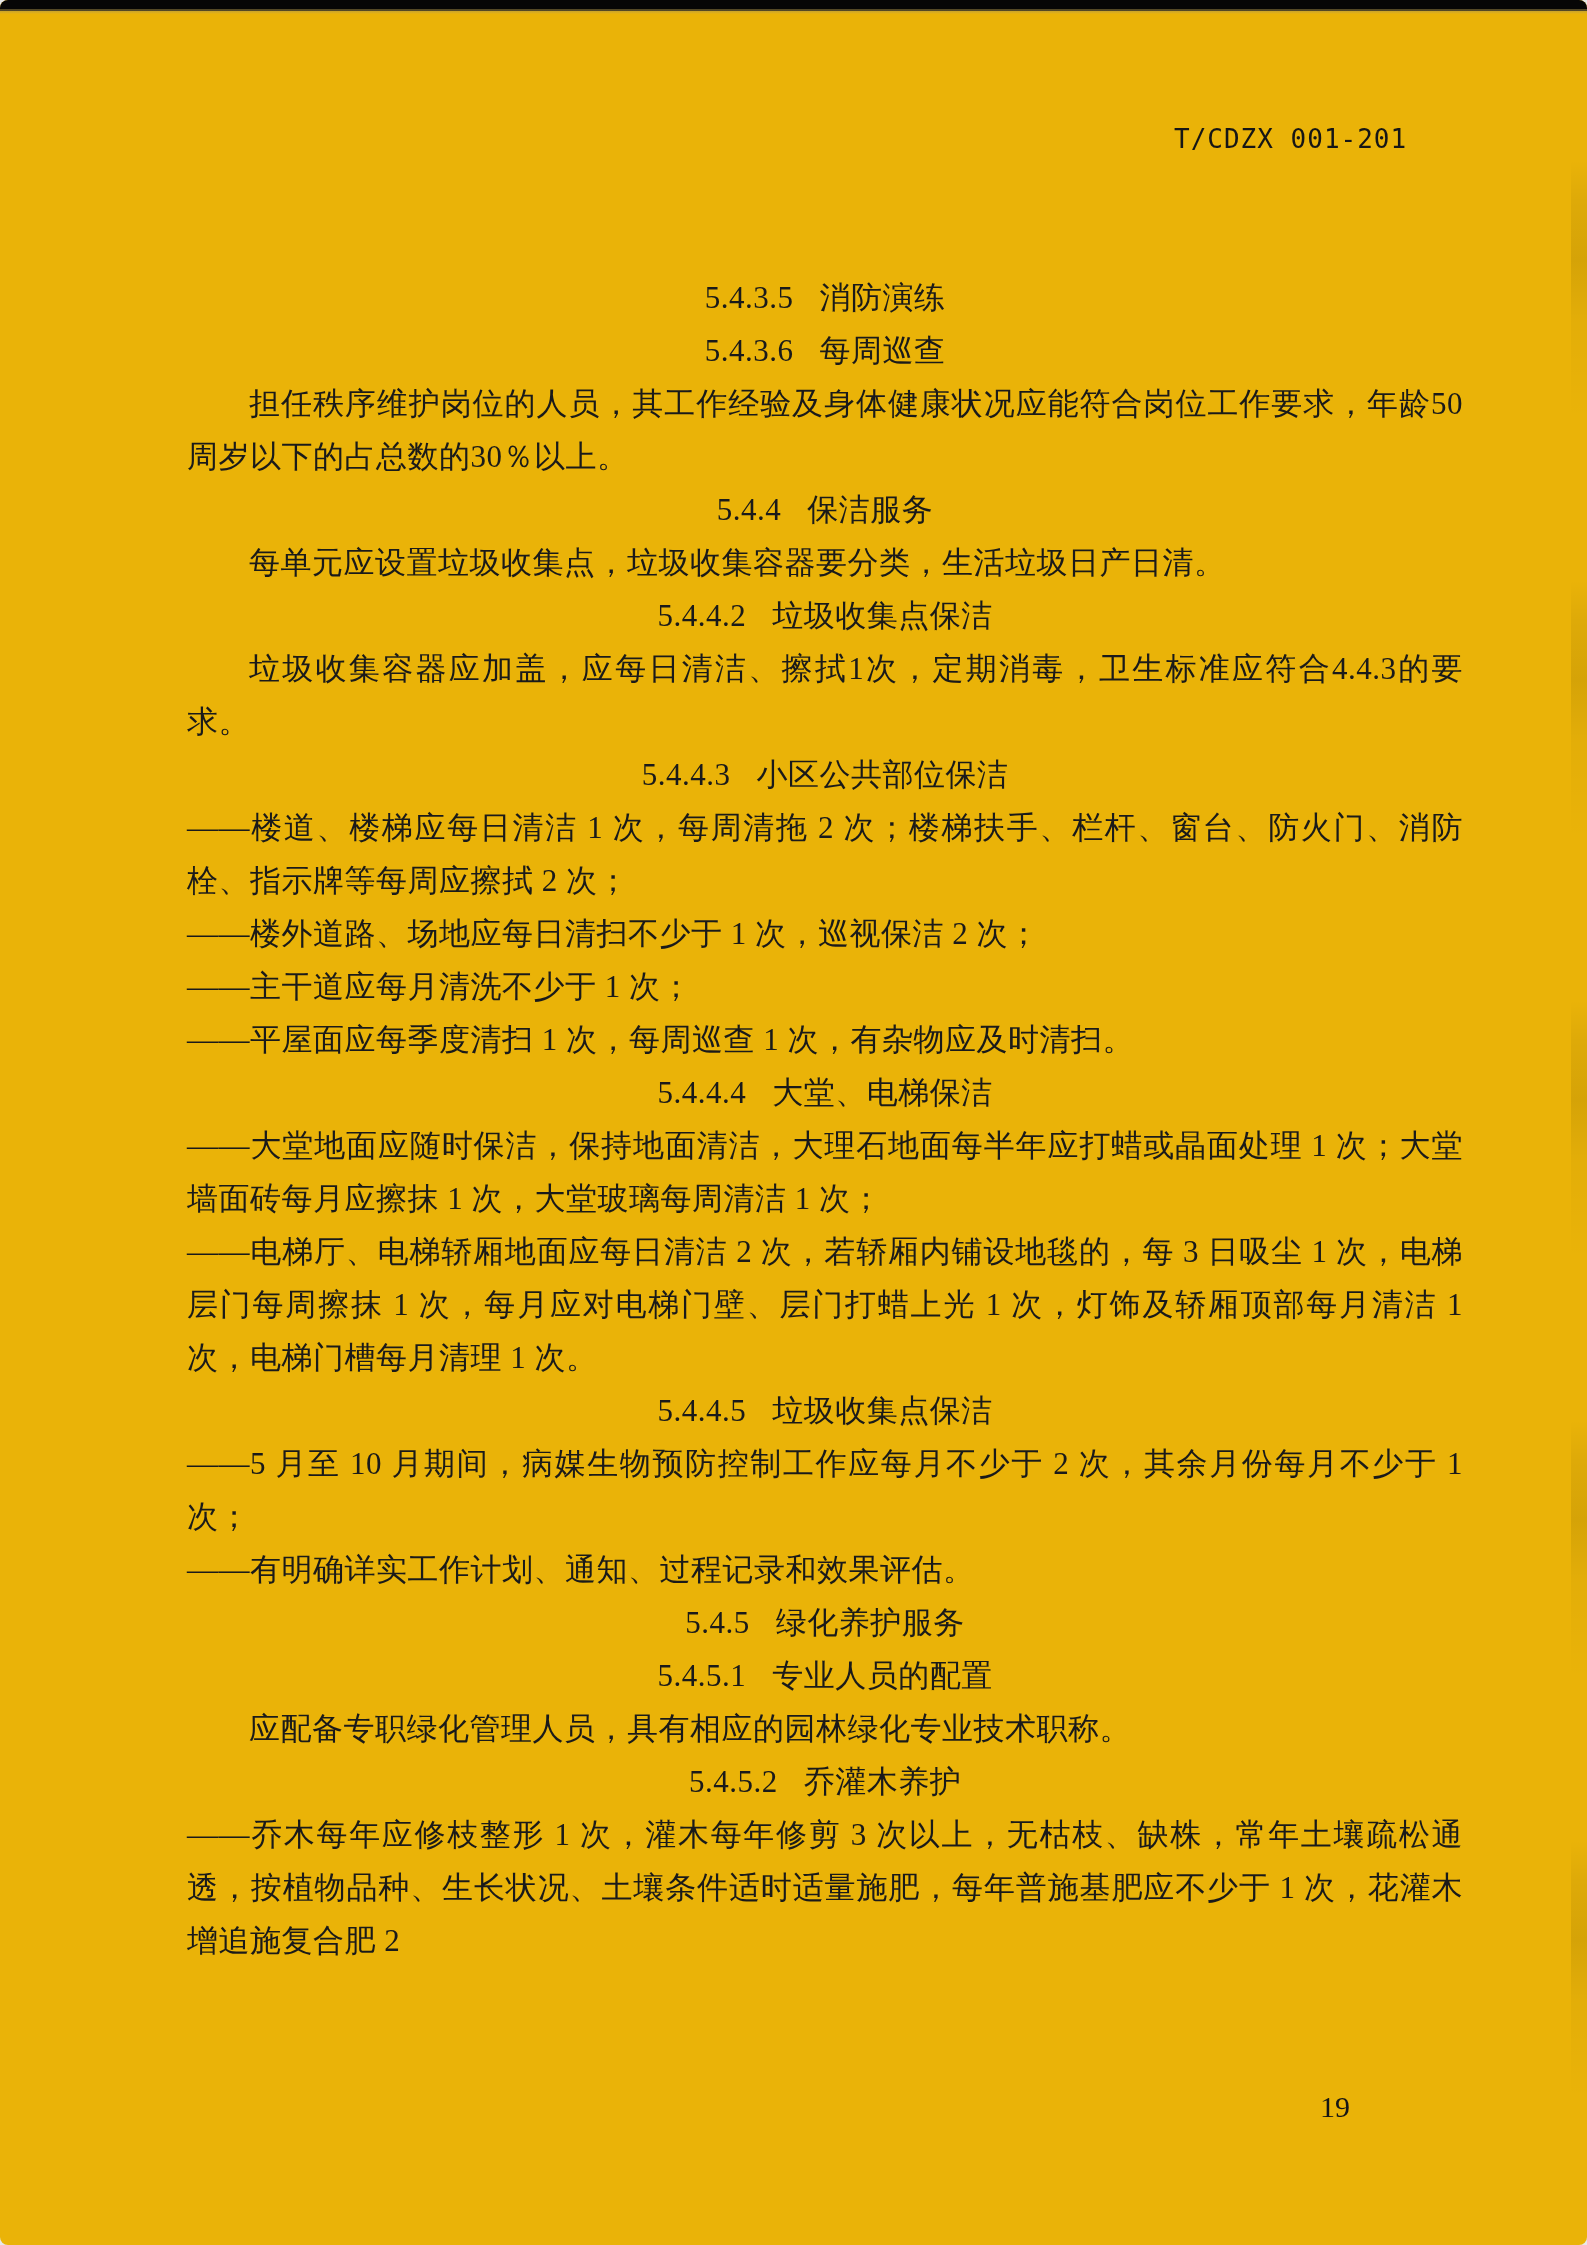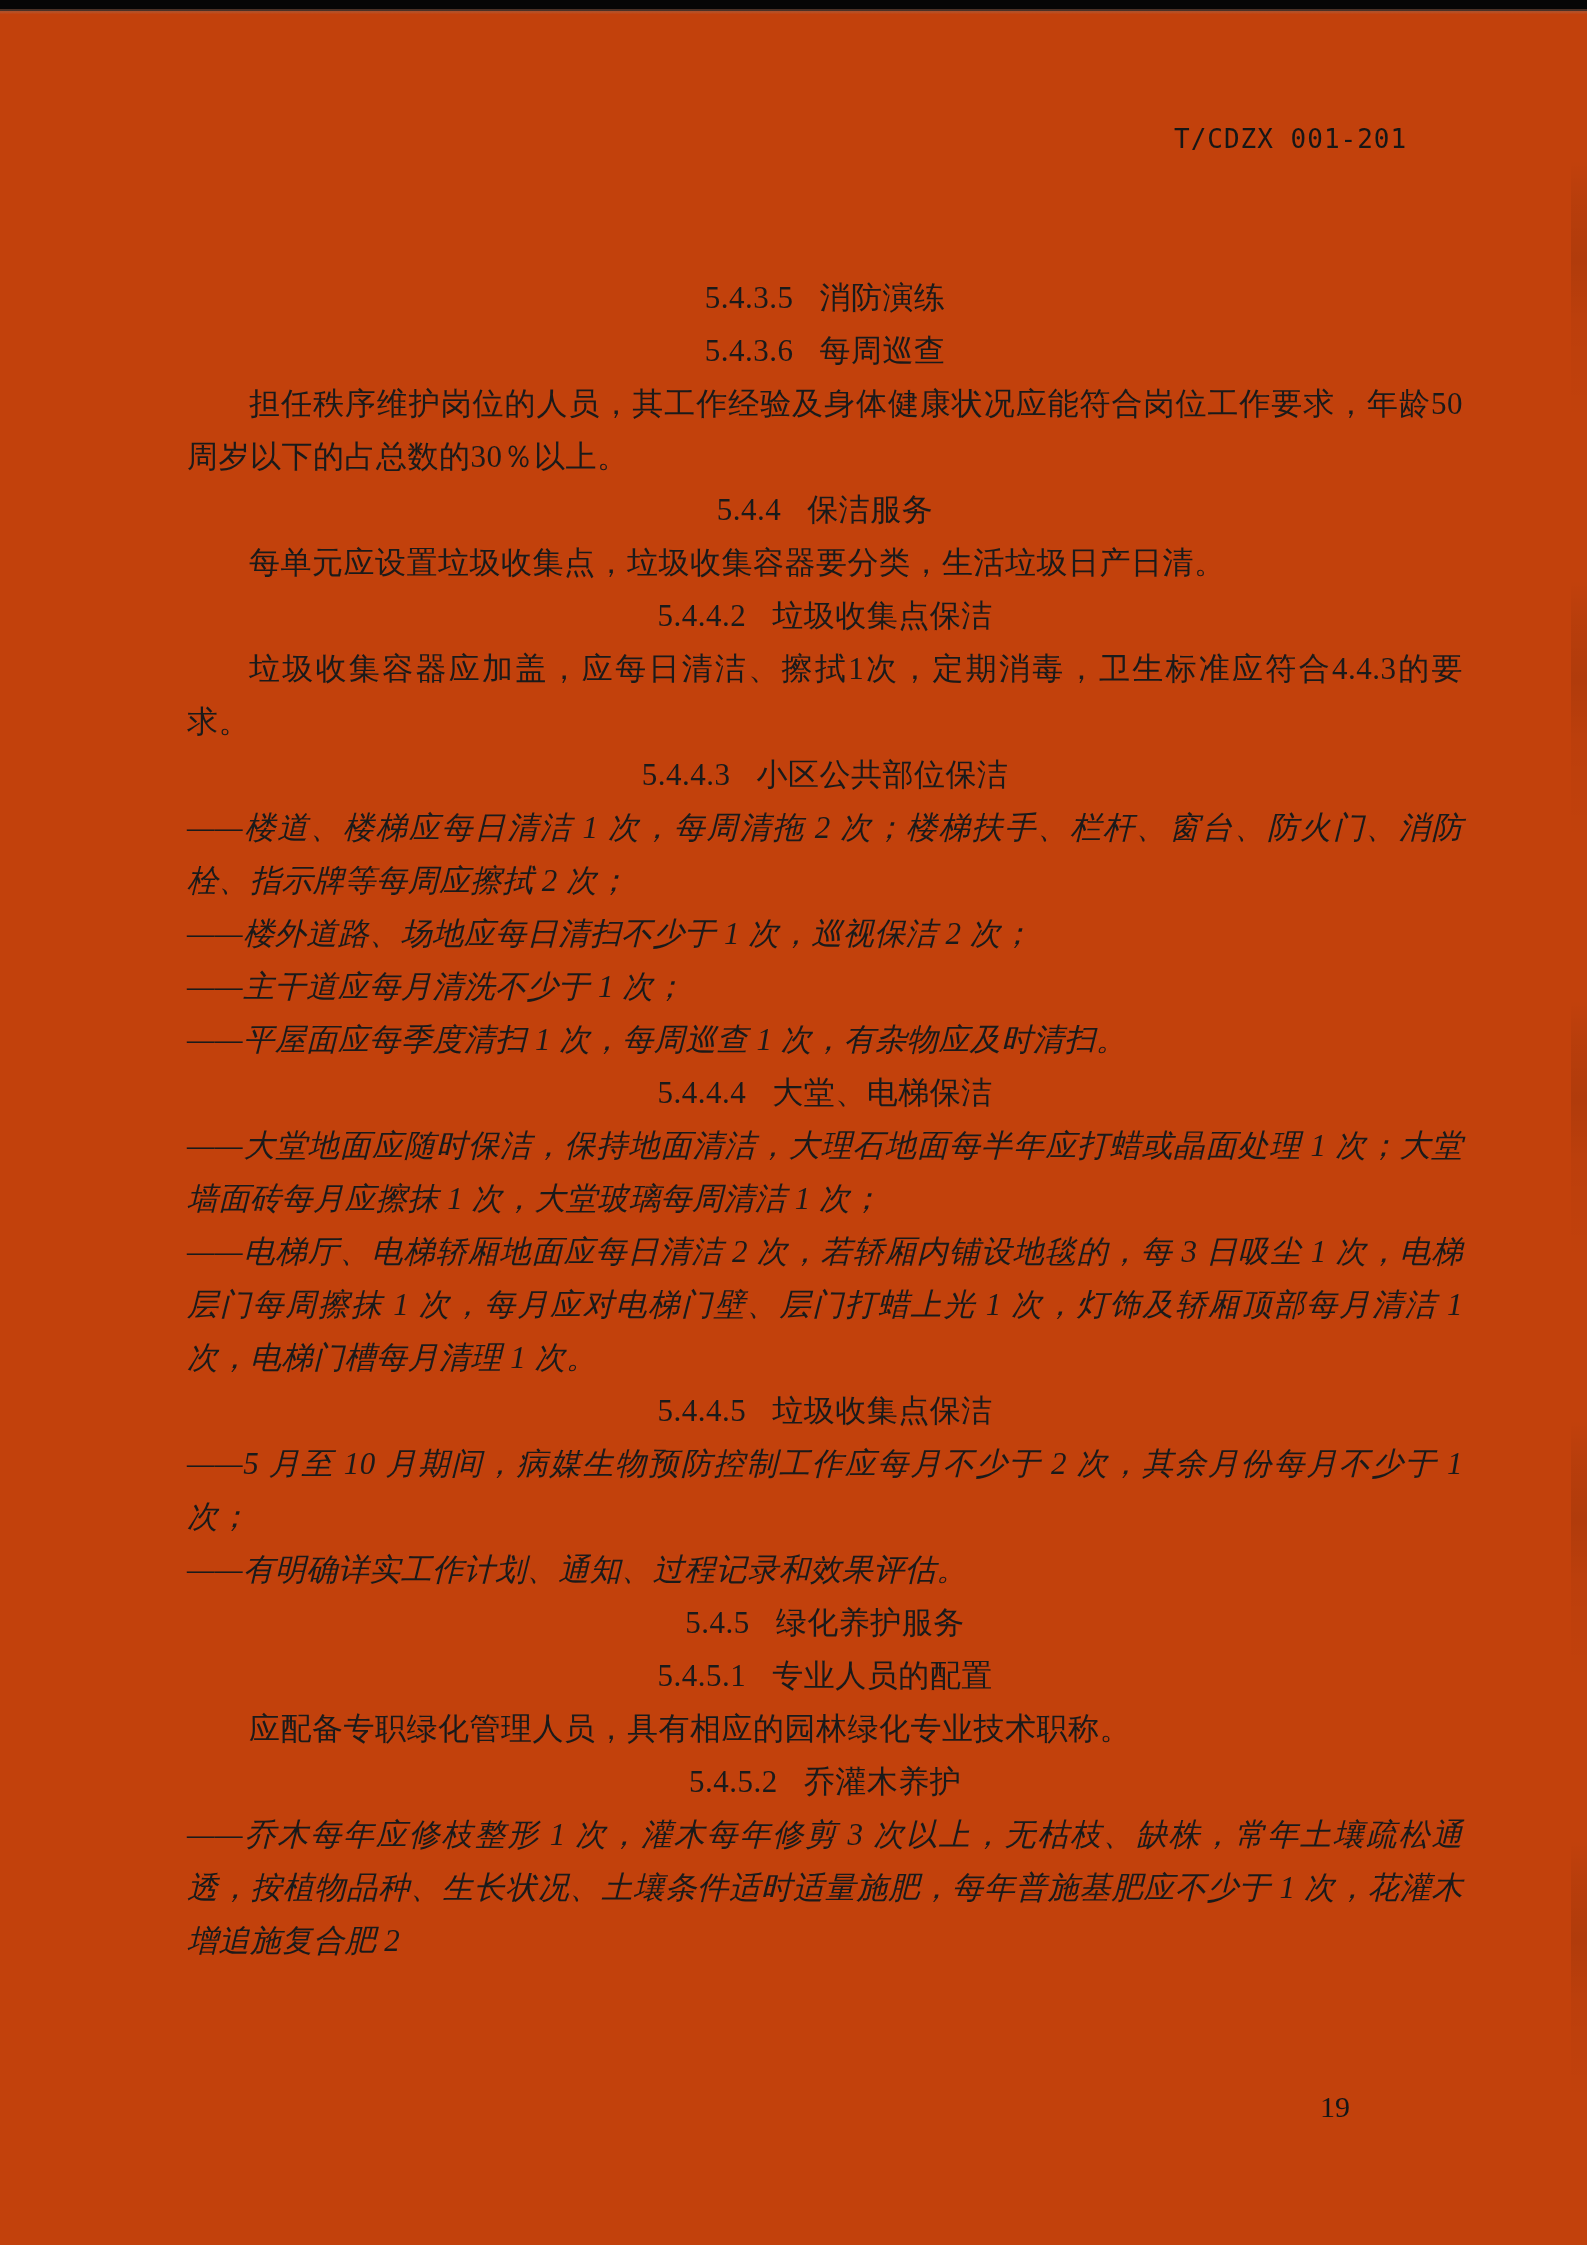--- a/index.html
+++ b/index.html
@@ -4,24 +4,25 @@
 <style>
   html, body {
     margin: 0;
     padding: 0;
     background: #e8e8e8;
   }
   .page {
     position: relative;
     width: 1587px;
     height: 2245px;
-    background: #c2410c;
+    background: #eab308;
     overflow: hidden;
     font-family: "Liberation Serif", serif;
     color: #1a1a1a;
+    border-radius: 8px;
   }
   
   .top-band {
     position: absolute;
     top: 0; left: 0;
     width: 100%;
     height: 16px;
     background: linear-gradient(to bottom,
       #060606 0px, #060606 9px,
       rgba(45,45,45,0.8) 9px, rgba(45,45,45,0.8) 11px,
@@ -60,21 +61,21 @@
     letter-spacing: 0.5px;
   }
   .block { margin: 0; }
   .block.heading { text-align: center; }
   .sec-num {
     display: inline-block;
     margin-right: 26px;
     font-family: "Liberation Serif", serif;
   }
   .block.para { text-indent: 62px; }
-  .block.dash { text-indent: 0; font-style: italic; }
+  .block.dash { text-indent: 0; }
   .page-number {
     position: absolute;
     top: 2062px;
     left: 1320px;
     font-size: 30px;
     font-family: "Liberation Serif", serif;
     color: #161616;
     margin-top: 28px;
   }
 </style>

